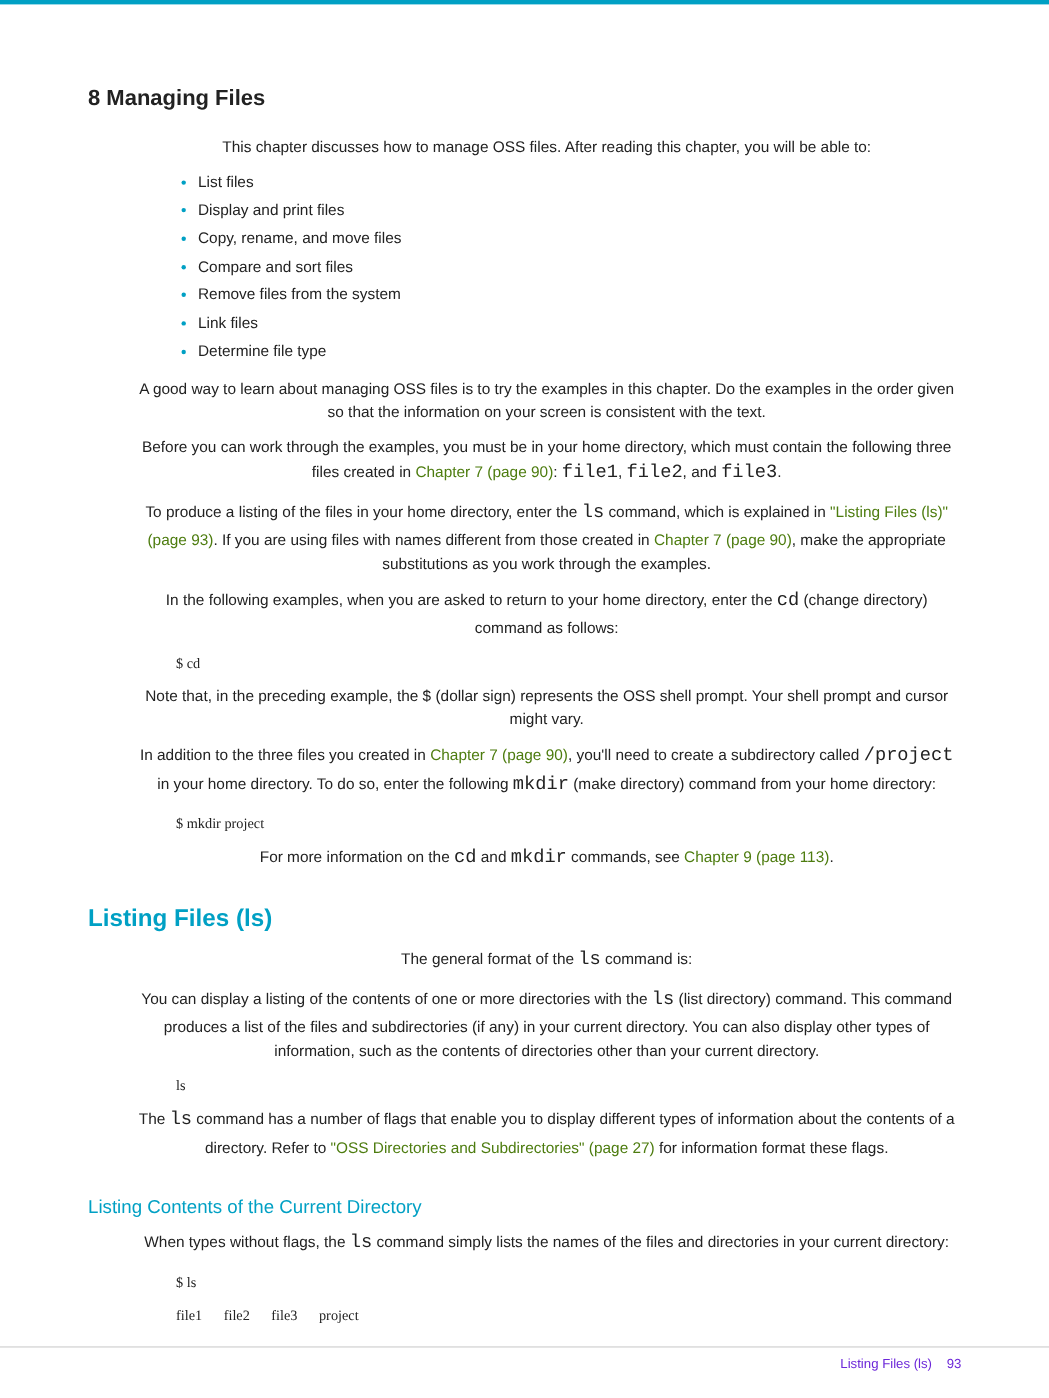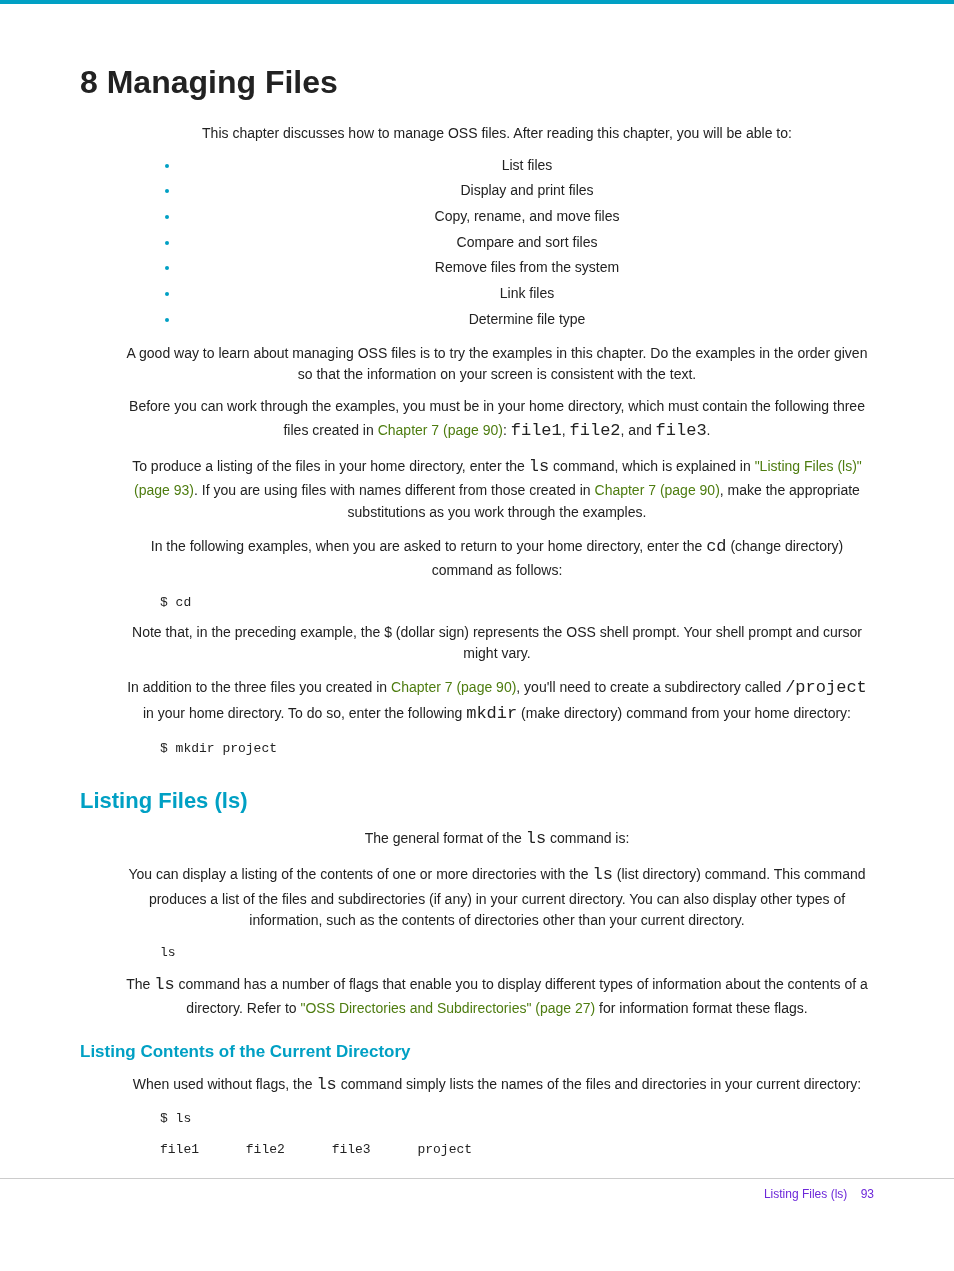--- a/index.html
+++ b/index.html
@@ -18,74 +18,73 @@
     }
     .top-border {
       height: 4px;
       background: #00a0c4;
       position: absolute;
       top: 0;
       left: 0;
       right: 0;
     }
     h1.chapter-title {
-      font-size: 32px;
+      font-size: 20px;
       font-weight: bold;
       color: #222;
       margin-bottom: 22px;
-      margin-top: 24px;
+      margin-top: 38px;
       border-bottom: none;
     }
     h2.section-title {
       font-size: 22px;
       font-weight: bold;
       color: #00a0c4;
       margin-top: 28px;
       margin-bottom: 12px;
     }
     h3.subsection-title {
       font-size: 17px;
-      font-weight: bold;
+      font-weight: normal;
       color: #00a0c4;
-      margin-top: 22px;
+      margin-top: 34px;
       margin-bottom: 10px;
     }
     .indent {
       margin-left: 40px;
     }
     p {
       line-height: 1.55;
       margin-bottom: 10px;
       text-align: center;
     }
     ul.bullet-list {
       margin-left: 60px;
       margin-bottom: 12px;
-      text-align: center;
     }
     ul.bullet-list li {
       list-style-type: disc;
       margin-bottom: 4px;
       line-height: 1.55;
       color: #222;
     }
     ul.bullet-list li::marker {
       color: #00a0c4;
     }
     a.link {
       color: #4d7c0f;
       text-decoration: none;
     }
     code, .mono {
       font-family: 'Courier New', Courier, monospace;
       font-size: 17px;
       color: #222;
     }
     .code-block {
-      font-family: Liberation Mono, monospace;
+      font-family: Liberation Serif, serif;
       font-size: 13px;
       color: #222;
       margin: 8px 0 8px 40px;
       line-height: 1.7;
       white-space: pre;
     }
     .footer {
       position: absolute;
       bottom: 28px;
       right: 80px;
@@ -139,20 +138,23 @@
     <div class="code-block">$ cd</div>
 
     <p>Note that, in the preceding example, the $ (dollar sign) represents the OSS shell prompt. Your shell prompt and cursor might vary.</p>
 
     <p>
       <span>In addition to the three files you created in </span><a class="link">Chapter 7 (page 90)</a><span>, you'll need to create a subdirectory called </span><code>/project</code><span> in your home directory. To do so, enter the following </span><code>mkdir</code><span> (make directory) command from your home directory:</span>
     </p>
 
     <div class="code-block">$ mkdir project</div>
 
+    <p>
+      <span>For more information on the </span><code>cd</code><span> and </span><code>mkdir</code><span> commands, see </span><a class="link">Chapter 9 (page 113)</a><span>.</span>
+    </p>
   </div>
 
   <h2 class="section-title">Listing Files (ls)</h2>
 
   <div class="indent">
 
     <p>
       <span>The general format of the </span><code>ls</code><span> command is:</span>
     </p>
 
@@ -165,21 +167,21 @@
     <p>
       <span>The </span><code>ls</code><span> command has a number of flags that enable you to display different types of information about the contents of a directory. Refer to </span><a class="link">"OSS Directories and Subdirectories" (page 27)</a><span> for information format these flags.</span>
     </p>
   </div>
 
   <h3 class="subsection-title">Listing Contents of the Current Directory</h3>
 
   <div class="indent">
 
     <p>
-      <span>When used without flags, the </span><code>ls</code><span> command simply lists the names of the files and directories in your current directory:</span>
+      <span>When types without flags, the </span><code>ls</code><span> command simply lists the names of the files and directories in your current directory:</span>
     </p>
 
     <div class="code-block">$ ls</div>
 
     <div class="code-block">file1      file2      file3      project</div>
   </div>
 
   <div class="footer-divider"></div>
 
   <div class="footer">

